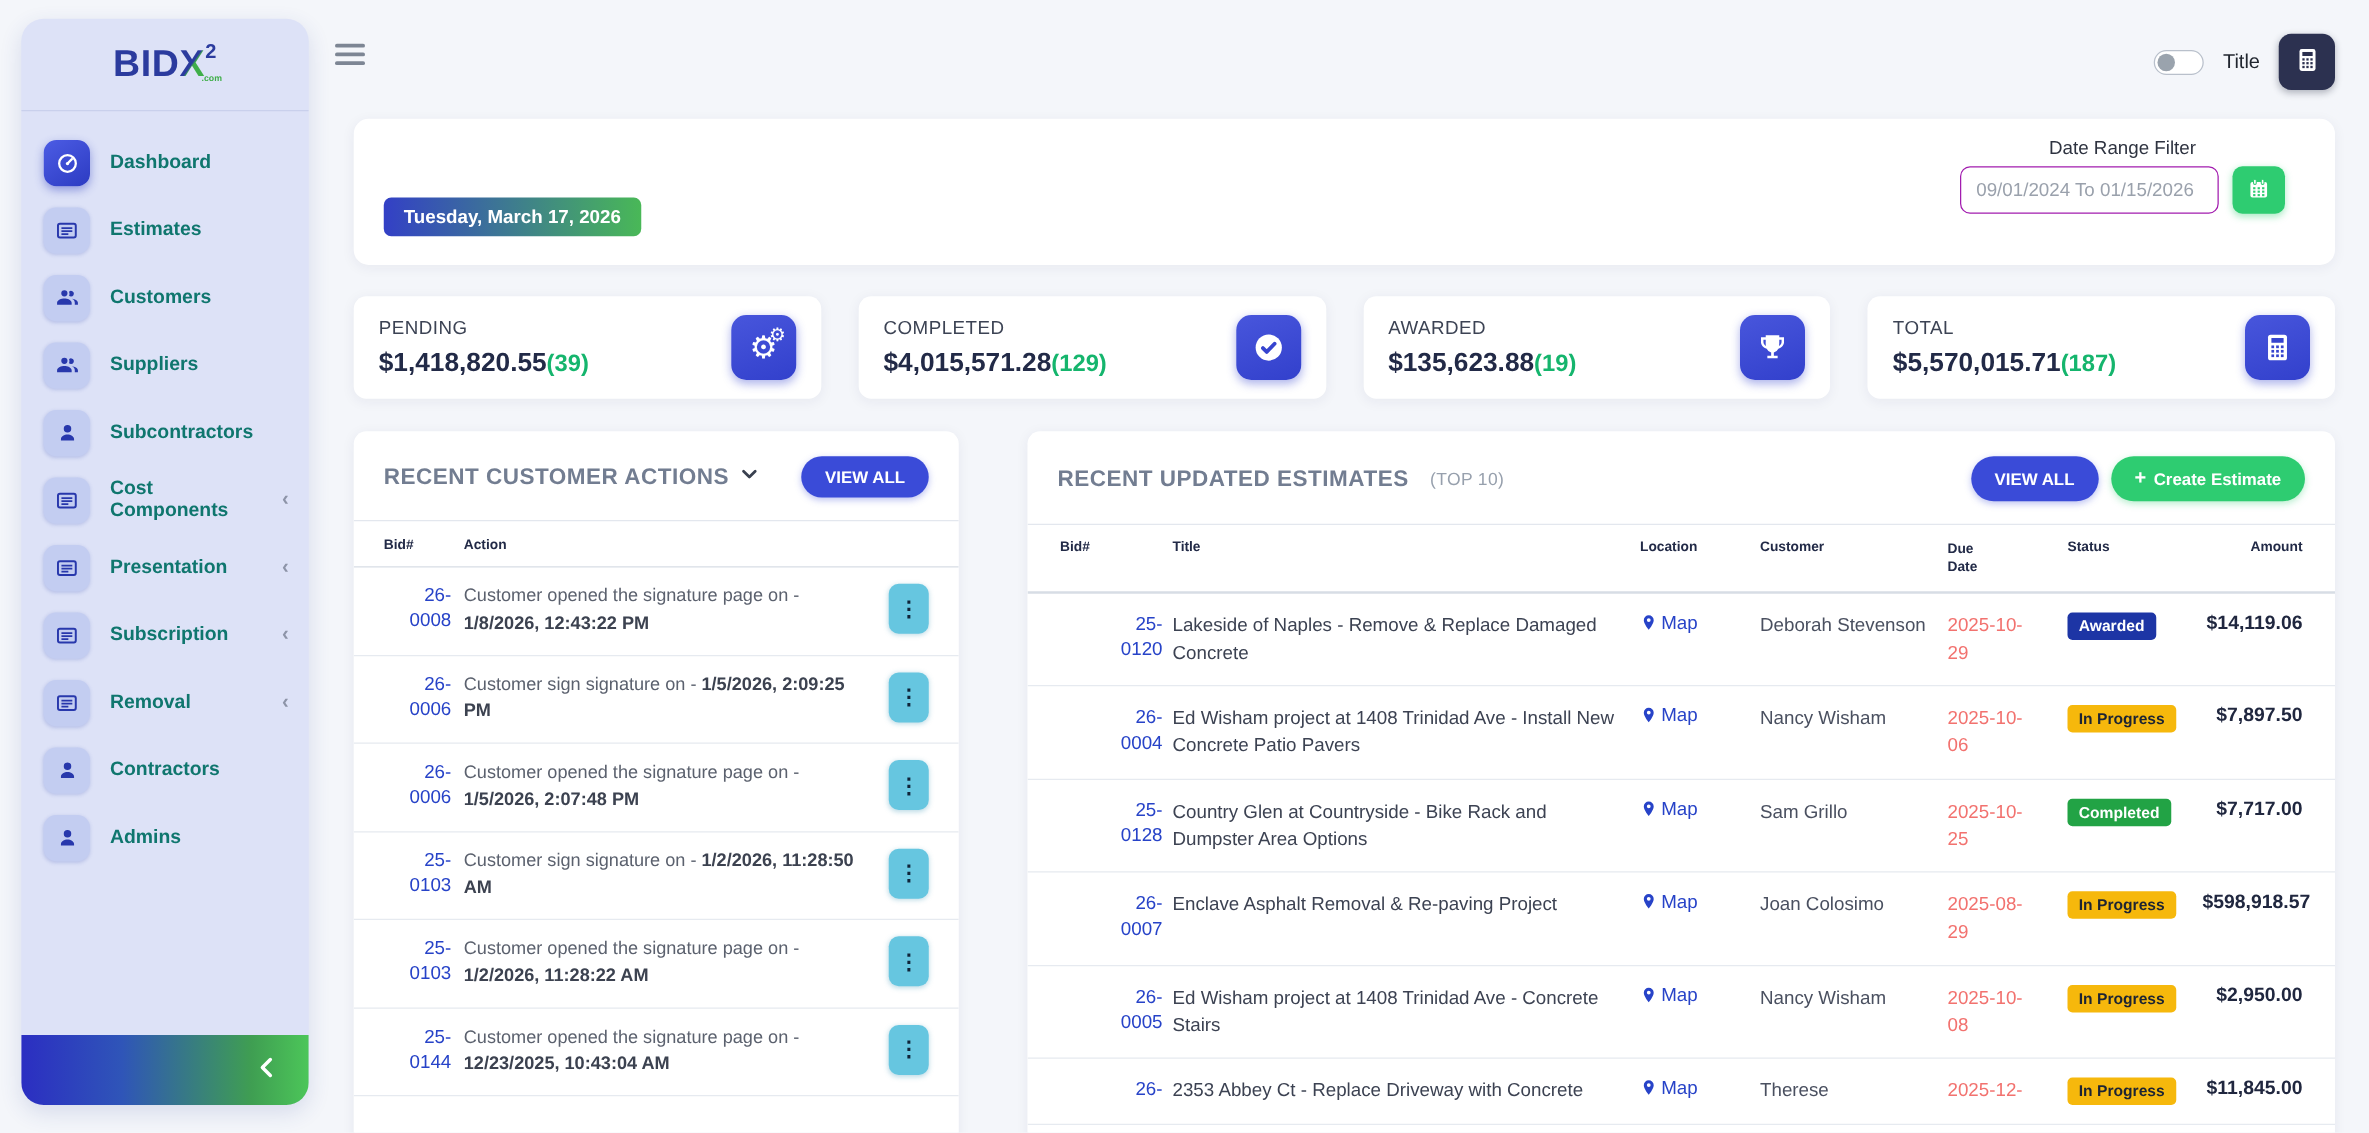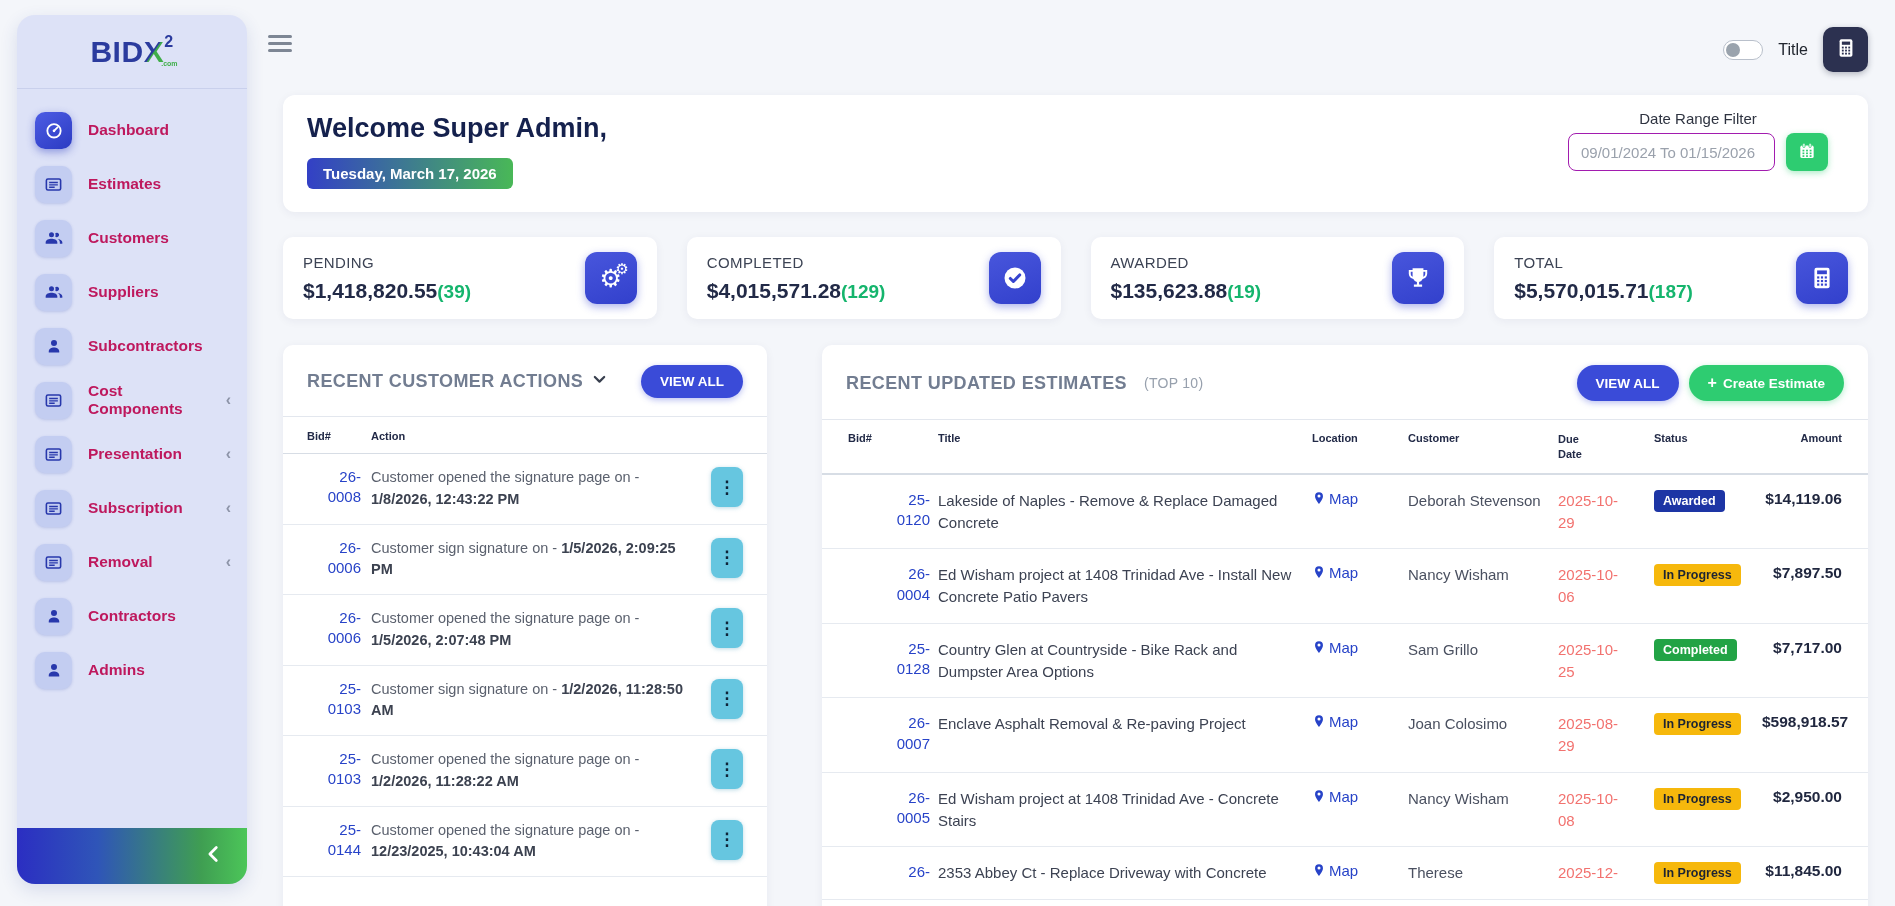--- a/index.html
+++ b/index.html
@@ -26,21 +26,21 @@
   .logo sup { font-size:16px; color:#2b3b9e; position:relative; top:-4px; }
   .logo .tld { position:absolute; right:-4px; bottom:2px; font-size:7px; font-weight:700; color:#3fae49; letter-spacing:0; }
   .nav { flex:1; padding:14px 0 0; }
   .nav-item { display:flex; align-items:center; gap:16px; padding:8.5px 16px 8.5px 18px; cursor:pointer; }
   .nav-icon {
     width:37px; height:37px; border-radius:10px; background:#c3cdf1; color:#2838ac;
     display:flex; align-items:center; justify-content:center; flex:0 0 auto;
     box-shadow:0 1px 3px rgba(60,80,180,.22);
   }
   .nav-item.active .nav-icon { background:linear-gradient(145deg,#4c5ce4,#2c3bc2); color:#ffffff; box-shadow:0 3px 8px rgba(44,59,194,.45); }
-  .nav-label { color:#be185d; font-size:15.5px; font-weight:700; }
+  .nav-label { color:#0f766e; font-size:15.5px; font-weight:700; }
   .nav-chevron { margin-left:auto; color:#8d94a8; font-size:16px; font-weight:700; line-height:1; }
   .sidebar-footer {
     height:56px; flex:0 0 auto;
     background:linear-gradient(90deg,#2b2ec2 0%,#2f55b8 35%,#3f9e52 80%,#4cc659 100%);
     display:flex; align-items:center; justify-content:flex-end; padding-right:22px; cursor:pointer;
   }
   
   .hamburger { position:absolute; left:268px; top:35px; width:24px; cursor:pointer; }
   .hamburger i { display:block; height:3px; background:#7d8694; border-radius:2px; margin-bottom:4px; }
   .top-right { position:absolute; top:27px; right:27px; display:flex; align-items:center; gap:15px; }
@@ -274,21 +274,20 @@
             <rect x="7.5" y="17.1" width="2" height="2"></rect>
             <rect x="11" y="17.1" width="2" height="2"></rect>
             <rect x="14.5" y="17.1" width="2" height="2"></rect>
           </g>
         </svg>
     </span>
   </button>
 </div>
 
 <section class="card welcome-card">
-  <h1 class="welcome-title">Welcome Super Admin,</h1>
   <span class="date-badge">Tuesday, March 17, 2026</span>
   <div class="filter">
     <div class="filter-label">Date Range Filter</div>
     <div class="filter-row">
       <input class="filter-input" type="text" value="09/01/2024 To 01/15/2026" style="">
       <button class="calendar-btn">
         <span>
           <svg width="20" height="20" viewBox="0 0 24 24">
               <rect x="4" y="5.5" width="16" height="15" rx="2" fill="#ffffff"></rect>
               <rect x="7" y="2.8" width="2.6" height="5" rx="1.2" fill="#ffffff" stroke="#2ecc71" stroke-width="1"></rect>

